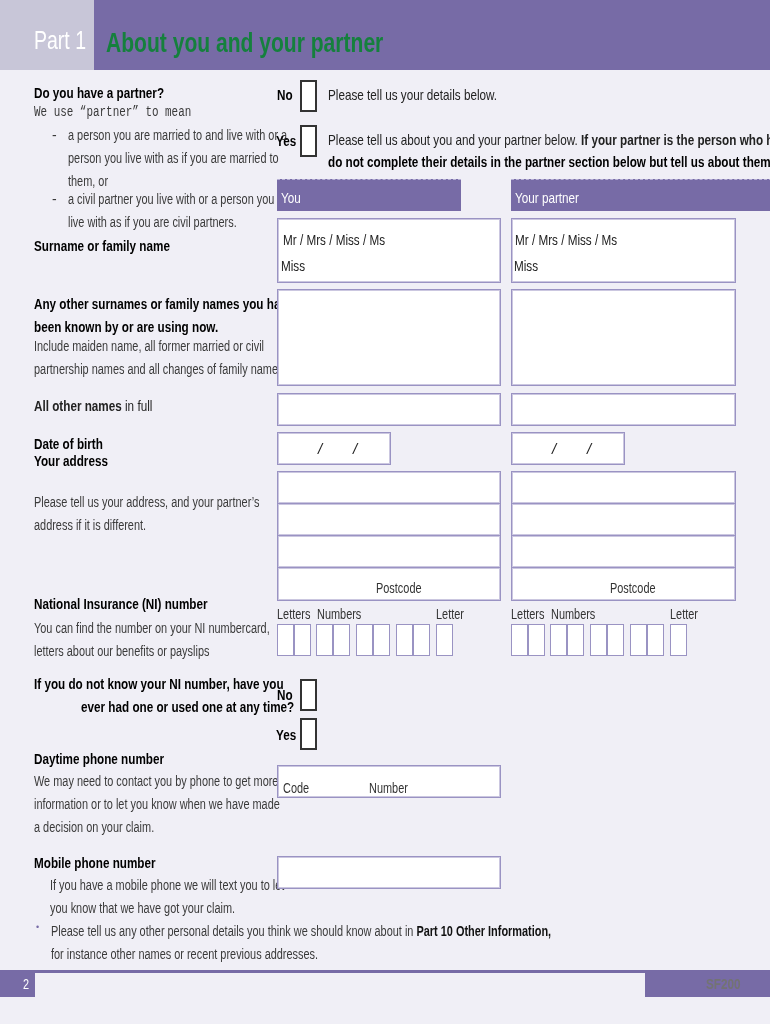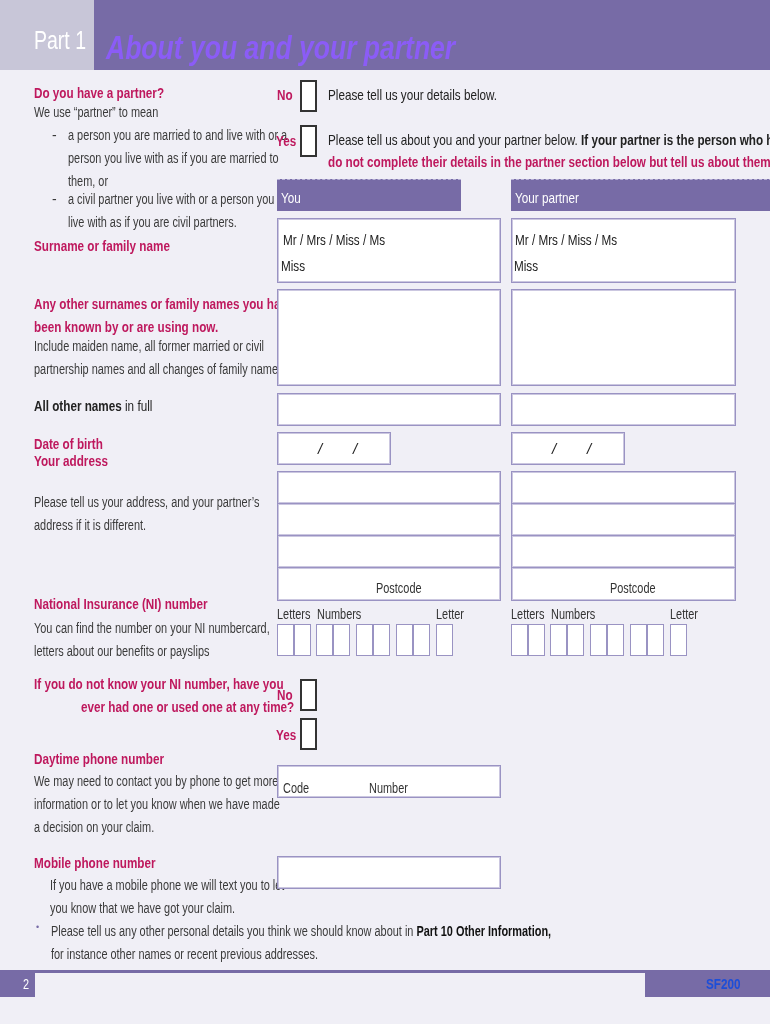--- a/index.html
+++ b/index.html
@@ -12,57 +12,57 @@
   .abs { position: absolute; }
   .cond { display: inline-block; transform: scaleX(0.78); transform-origin: left top; white-space: nowrap; }
   .txt { font-size: 14px; line-height: 23px; color: #3a3a3a; }
   .header-part {
     left: 0; top: 0; width: 94px; height: 70px; background: #c8c6d8;
   }
   .header-title-bar {
     left: 94px; top: 0; width: 676px; height: 70px; background: #776ba6;
   }
   .part-label { left: 34px; top: 26px; font-size: 25px; color: #fff; }
-  .title-label { left: 106px; top: 28px; font-size: 34px; color: #8b5cf6; font-weight: bold; font-style: italic; }
+  .title-label { left: 106px; top: 28px; font-size: 27px; color: #15803d; font-weight: bold; }
   .box {
     position: absolute; background: #fff;
     border: 1px solid #9a93c3; box-shadow: 0 0 0 1px #cbc7e0 inset;
     box-sizing: border-box;
   }
   .cb {
     position: absolute; width: 17px; height: 32px; background: #fff;
     border: 2px solid #333; box-sizing: border-box;
   }
   .col-head {
     position: absolute; height: 32px; background: #776ba6;
     border-top: 1px dashed #b8b2d6; box-sizing: border-box;
   }
   .col-head span { position: absolute; left: 4px; top: 9px; color: #fff; font-size: 15px; }
   .lbl { font-size: 15px; color: #222; }
-  .lblb { font-size: 15px; color: #be185d; font-weight: bold; }
+  .lblb { font-size: 15px; color: #000000; font-weight: bold; }
   .small { font-size: 14px; color: #333; }
   .ni-cell {
     position: absolute; width: 17px; height: 32px; background: #fff;
     border: 1px solid #9a93c3; box-sizing: border-box;
   }
   .footer-left { left: 0; top: 970px; width: 35px; height: 27px; background: #776ba6; }
   .footer-line { left: 35px; top: 970px; width: 610px; height: 3px; background: #776ba6; }
   .footer-right { left: 645px; top: 970px; width: 125px; height: 27px; background: #776ba6; }
   .slash { position: absolute; font-size: 15px; color: #222; font-style: italic; }
 </style>
 </head>
 <body>
 
 <div class="abs header-part"></div>
 <div class="abs header-title-bar"></div>
 <div class="abs part-label"><span class="cond">Part 1</span></div>
 <div class="abs title-label"><span class="cond">About you and your partner</span></div>
 
 <div class="abs lblb" style="left:34px;top:84px;"><span class="cond">Do you have a partner?</span></div>
-<div class="abs txt" style="left:34px;top:101px;"><span class="cond">We use “partner” to mean</span></div>
+<div class="abs txt" style="left:34px;top:101px;font-family:Liberation Mono, monospace;"><span class="cond">We use “partner” to mean</span></div>
 <div class="abs txt" style="left:52px;top:124px;">-</div>
 <div class="abs txt" style="left:68px;top:124px;">
   <span class="cond">a person you are married to and live with or a</span><br>
   <span class="cond">person you live with as if you are married to</span><br>
   <span class="cond">them, or</span>
 </div>
 <div class="abs txt" style="left:52px;top:188px;">-</div>
 <div class="abs txt" style="left:68px;top:188px;">
   <span class="cond">a civil partner you live with or a person you</span><br>
   <span class="cond">live with as if you are civil partners.</span>
@@ -201,13 +201,13 @@
 <div class="abs" style="left:36px;top:922px;font-size:9px;color:#776ba6;">•</div>
 <div class="abs txt" style="left:51px;top:920px;">
   <span class="cond"><span>Please tell us any other personal details you think we should know about in </span><b style="color:#111">Part 10 Other Information,</b></span><br>
   <span class="cond">for instance other names or recent previous addresses.</span>
 </div>
 
 <div class="abs footer-left"></div>
 <div class="abs footer-line"></div>
 <div class="abs footer-right"></div>
 <div class="abs" style="left:23px;top:976px;font-size:14px;color:#fff;"><span class="cond">2</span></div>
-<div class="abs" style="left:706px;top:975px;font-size:15px;color:#1d4ed8;font-weight:bold;"><span class="cond">SF200</span></div>
+<div class="abs" style="left:706px;top:975px;font-size:15px;color:#737373;font-weight:bold;"><span class="cond">SF200</span></div>
 
 </body></html>

